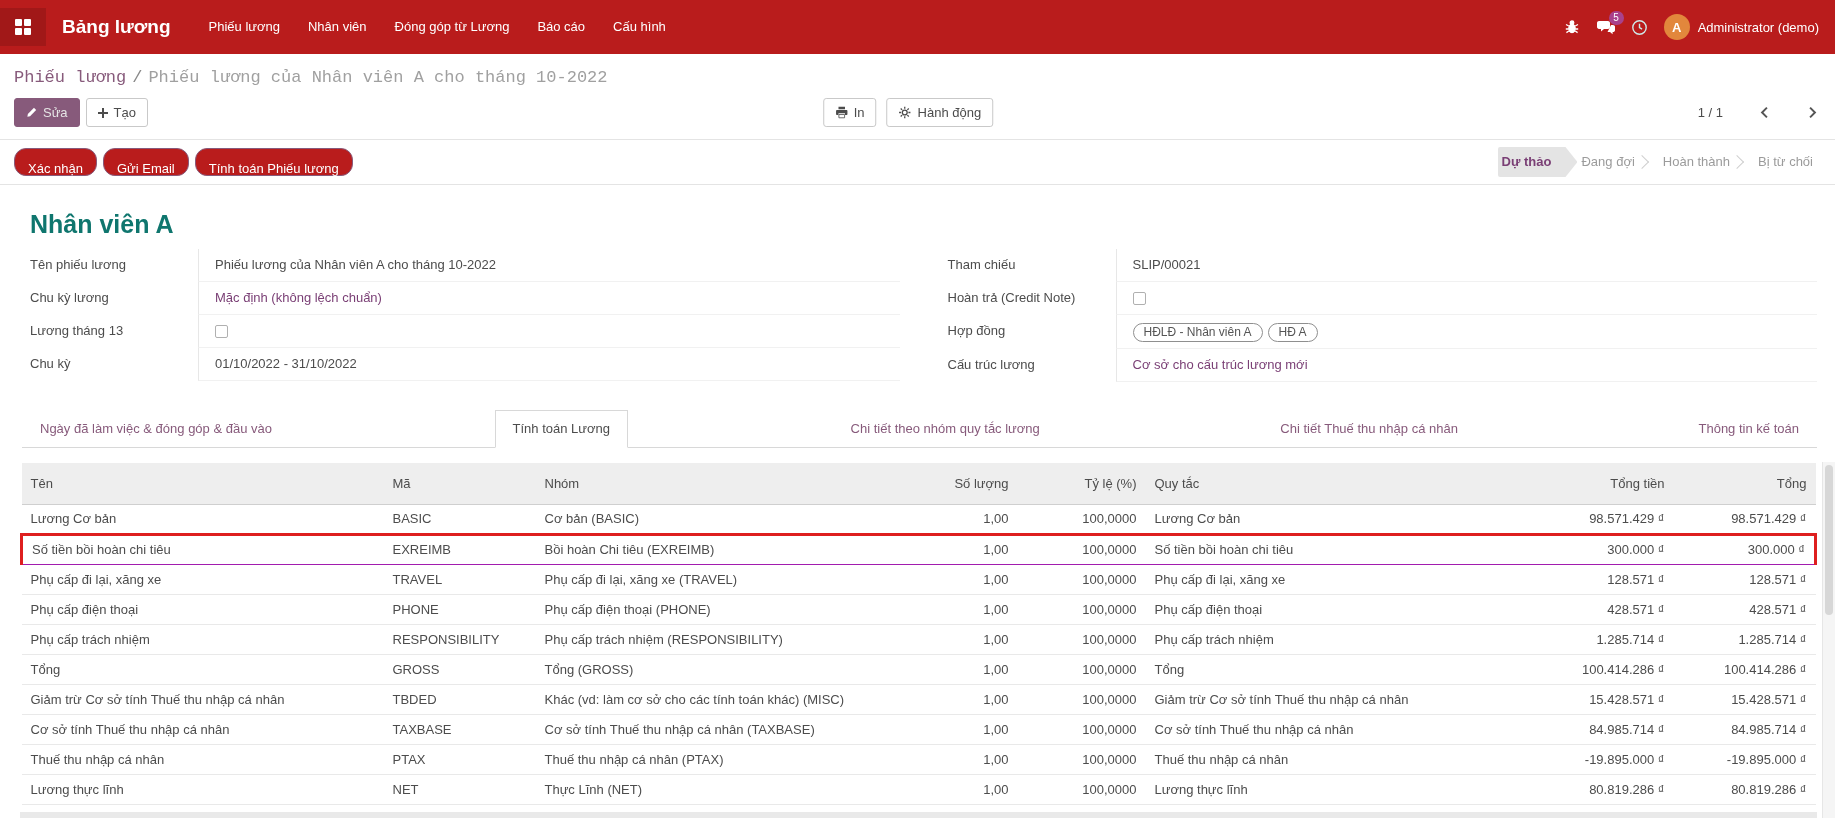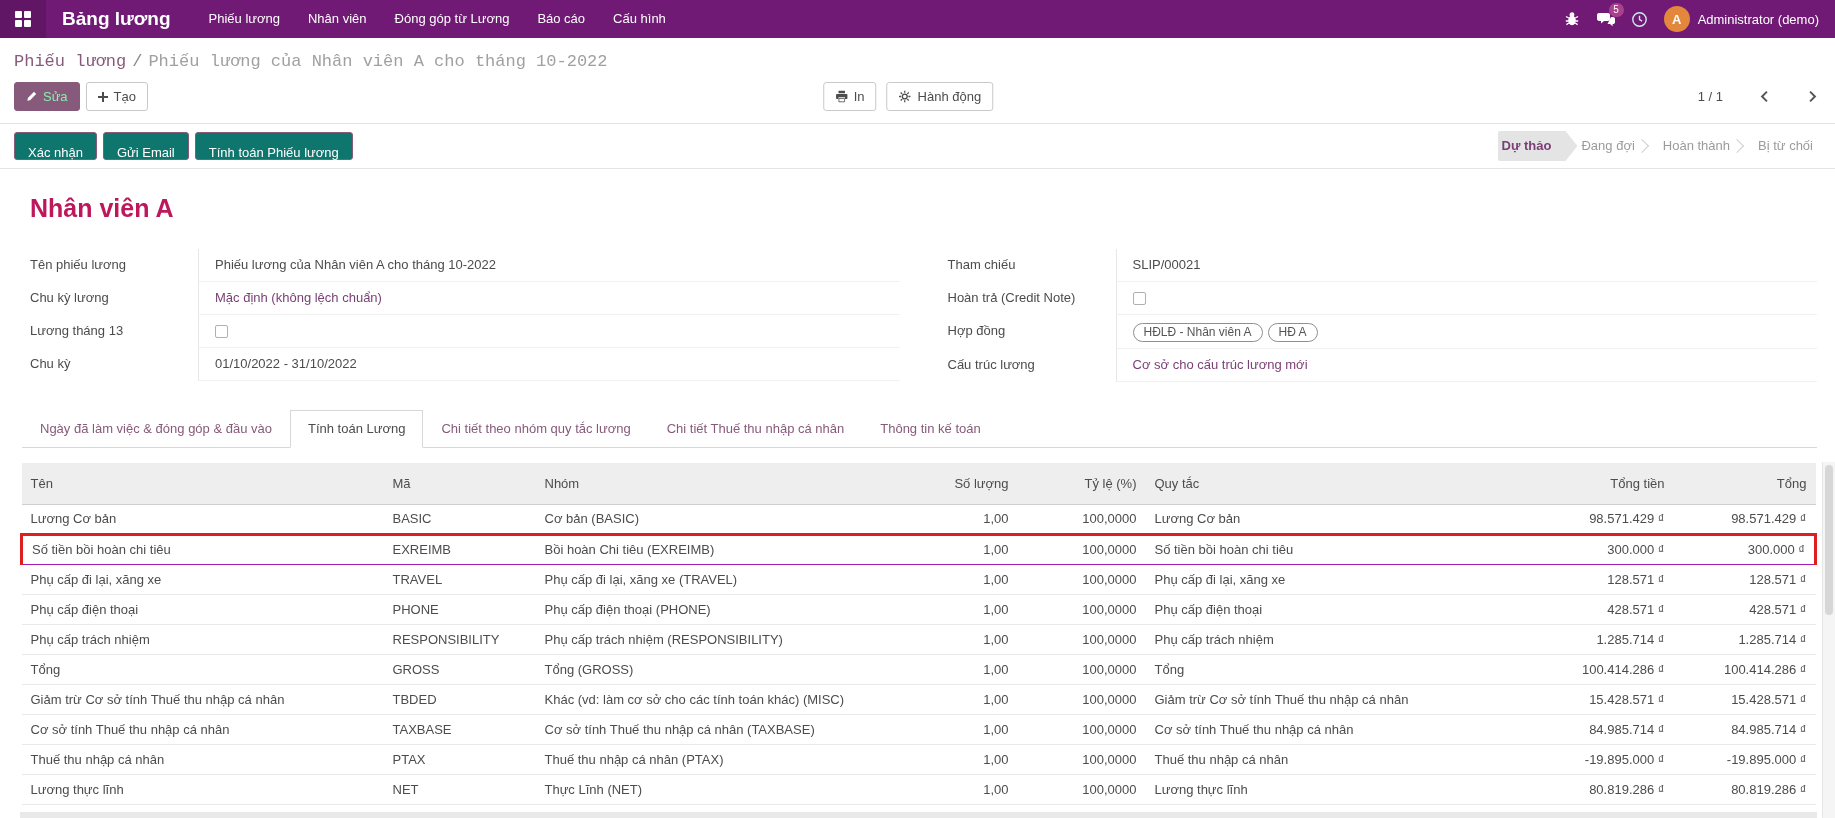--- a/index.html
+++ b/index.html
@@ -1,20 +1,20 @@
 <!DOCTYPE html>
 <html><head>
 <meta charset="utf-8">
 <style>
   * { margin:0; padding:0; box-sizing:border-box; }
   html,body { width:1835px; height:818px; overflow:hidden; background:#fff;
     font-family:"Liberation Sans", sans-serif; color:#4c4c4c; }
 
   
-  .topnav { height:38px; background:#701a75; display:flex; align-items:center;
+  .topnav { height:54px; background:#b91c1c; display:flex; align-items:center;
     color:#fff; font-size:13px; position:relative; }
   .apps-btn { width:46px; height:38px; background:rgba(0,0,0,.13);
     display:flex; align-items:center; justify-content:center; cursor:pointer; }
   .apps-grid { display:grid; grid-template-columns:7px 7px; grid-template-rows:7px 7px; gap:2px; }
   .apps-grid span { background:#fff; border-radius:1px; }
   .brand { font-size:19px; font-weight:700; padding:0 24px 0 16px; white-space:nowrap; }
   .menu-item { padding:0 14px; line-height:38px; cursor:pointer; white-space:nowrap; }
   .nav-right { margin-left:auto; display:flex; align-items:center; gap:14px; padding-right:16px; }
   .nav-ico { width:20px; height:20px; display:flex; align-items:center; justify-content:center;
     cursor:pointer; position:relative; }
@@ -26,57 +26,57 @@
 
   
   .breadcrumb-row { padding:14px 16px 0 14px; font-size:17px;font-family:Liberation Mono, monospace; }
   .bc-link { color:#875A7B; cursor:pointer; }
   .bc-sep { color:#888; margin:0 6px; }
   .bc-current { color:#a0a0a0; }
   .cp-row { position:relative; margin:11px 16px 11px 14px; height:30px; }
   .cp-left { display:flex; gap:6px; }
   .btn { height:29px; padding:0 11px; font-size:13px; border-radius:3px; border:1px solid #c9c9c9;
     background:#fff; color:#4c4c4c; display:inline-flex; align-items:center; gap:6px; cursor:pointer; white-space:nowrap; }
-  .btn-primary { background:#875A7B; border-color:#875A7B; color:#86efac; }
+  .btn-primary { background:#875A7B; border-color:#875A7B; color:#e5e5e5; }
   .cp-center { position:absolute; left:50%; top:0; transform:translateX(-55%); display:flex; gap:10px; }
   .cp-right { position:absolute; right:0; top:0; display:flex; align-items:center; gap:35px; height:29px; }
   .pager-count { font-size:13px; color:#4c4c4c; cursor:pointer; }
   .pager-btn { cursor:pointer; display:flex; align-items:center; }
 
   
   .statusbar { display:flex; align-items:center; padding:7px 14px; min-height:45px;
     border-top:1px solid #e4e4e4; border-bottom:1px solid #e4e4e4; }
   .sb-buttons { display:flex; gap:6px; }
-  .btn-status { height:28px; padding:12px 13px; font-size:13px; background:#0f766e; color:#fff;
-    border:1px solid #875A7B; border-radius:3px; cursor:pointer; white-space:nowrap; }
+  .btn-status { height:28px; padding:12px 13px; font-size:13px; background:#b91c1c; color:#fff;
+    border:1px solid #875A7B; border-radius:12px; cursor:pointer; white-space:nowrap; }
   .steps { margin-left:auto; display:flex; align-items:center; font-size:13px; color:#9b9b9b; padding-right:4px; }
   .step { padding:0 4px; line-height:30px; display:flex; align-items:center; cursor:pointer; white-space:nowrap; }
   .step::before { content:''; width:9px; height:9px; border-top:1px solid #cfcfcf;
     border-right:1px solid #cfcfcf; transform:rotate(45deg); margin:0 16px 0 -6px; flex-shrink:0; }
   .step:first-child::before, .step.active + .step::before { display:none; }
   .step.active { background:#e4e4e4; color:#7A3F75; font-weight:700; padding-right:26px;
     clip-path:polygon(0 0, calc(100% - 12px) 0, 100% 50%, calc(100% - 12px) 100%, 0 100%);
     border-radius:2px 0 0 2px; }
 
   
   .sheet { padding:0 18px 0 20px; }
-  .sheet-title { font-size:25px; font-weight:700; color:#be185d; margin:25px 0 26px 10px; }
+  .sheet-title { font-size:25px; font-weight:700; color:#0f766e; margin:25px 0 10px 10px; }
   .form-grid { display:grid; grid-template-columns:1fr 1fr; column-gap:48px; margin-left:10px; }
   .f-row { display:flex; align-items:stretch; min-height:33px; }
   .f-row > label { width:168px; flex-shrink:0; padding-top:8px; font-size:13px; color:#4c4c4c; }
   .f-val { flex:1; border-left:1px solid #e7e7e7; border-bottom:1px solid #f1f1f1;
     padding:8px 0 6px 16px; font-size:13px; color:#4c4c4c; }
   .f-val.link span { color:#7A3F75; cursor:pointer; }
   .checkbox { width:13px; height:13px; border:1px solid #b0b0b0; border-radius:2px;
     background:#fff; display:inline-block; margin-top:2px; cursor:pointer; }
   .tag { display:inline-block; border:1px solid #8f8f8f; border-radius:11px; padding:1px 10px 2px;
     font-size:12px; color:#555; margin-right:5px; background:#fff; }
 
   
-  .tabs { display:flex; border-bottom:1px solid #d8d8d8; margin:28px 0 0 2px; font-size:13px; }
+  .tabs { display:flex; border-bottom:1px solid #d8d8d8; margin:28px 0 0 2px; font-size:13px;justify-content:space-between; }
   .tab { padding:10px 17px 11px; color:#875A7B; cursor:pointer; border:1px solid transparent;
     margin-bottom:-1px; white-space:nowrap; }
   .tab.active { background:#fff; border-color:#d8d8d8; border-bottom-color:#fff; color:#4c4c4c; }
 
   
   table { width:100%; border-collapse:collapse; margin-top:15px; font-size:13px; table-layout:fixed; }
   thead th { background:#eee; font-weight:400; color:#4c4c4c; text-align:left;
     height:41px; padding:0 9px; border-bottom:1px solid #cfcfcf; cursor:pointer;
     overflow:hidden; white-space:nowrap; }
   tbody td { height:30px; padding:0 9px; border-bottom:1px solid #e9e9e9; color:#4c4c4c;

